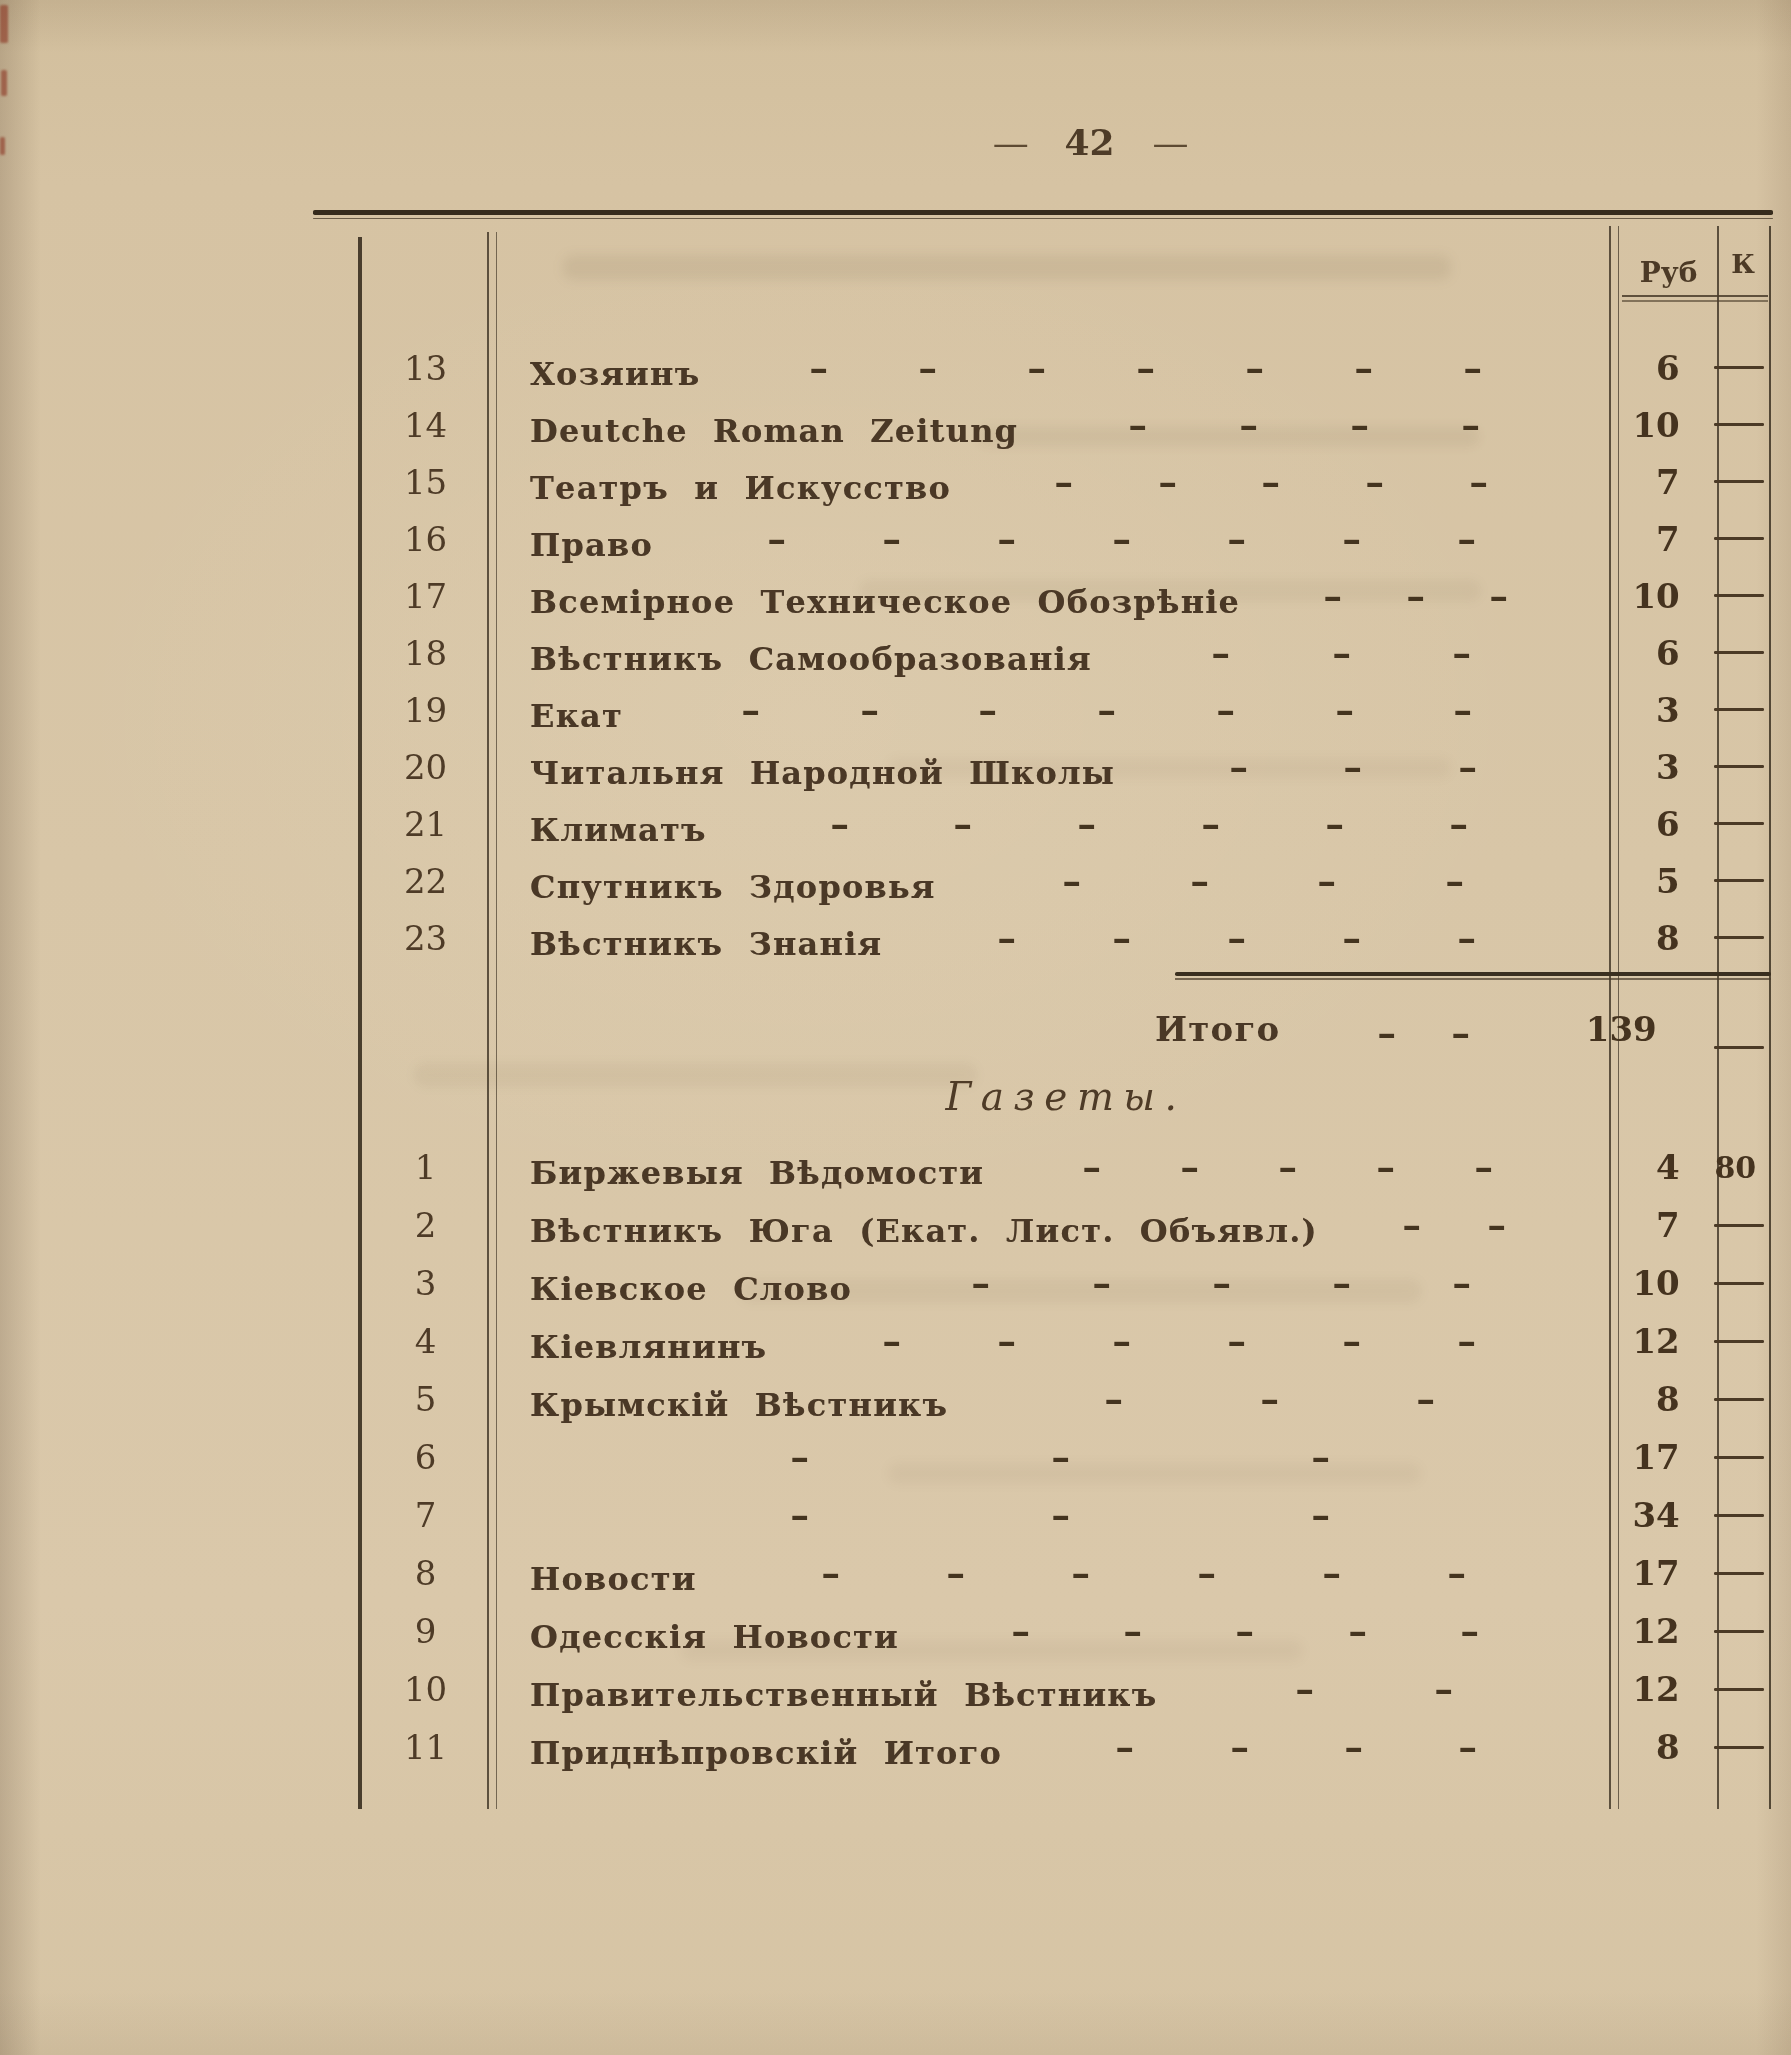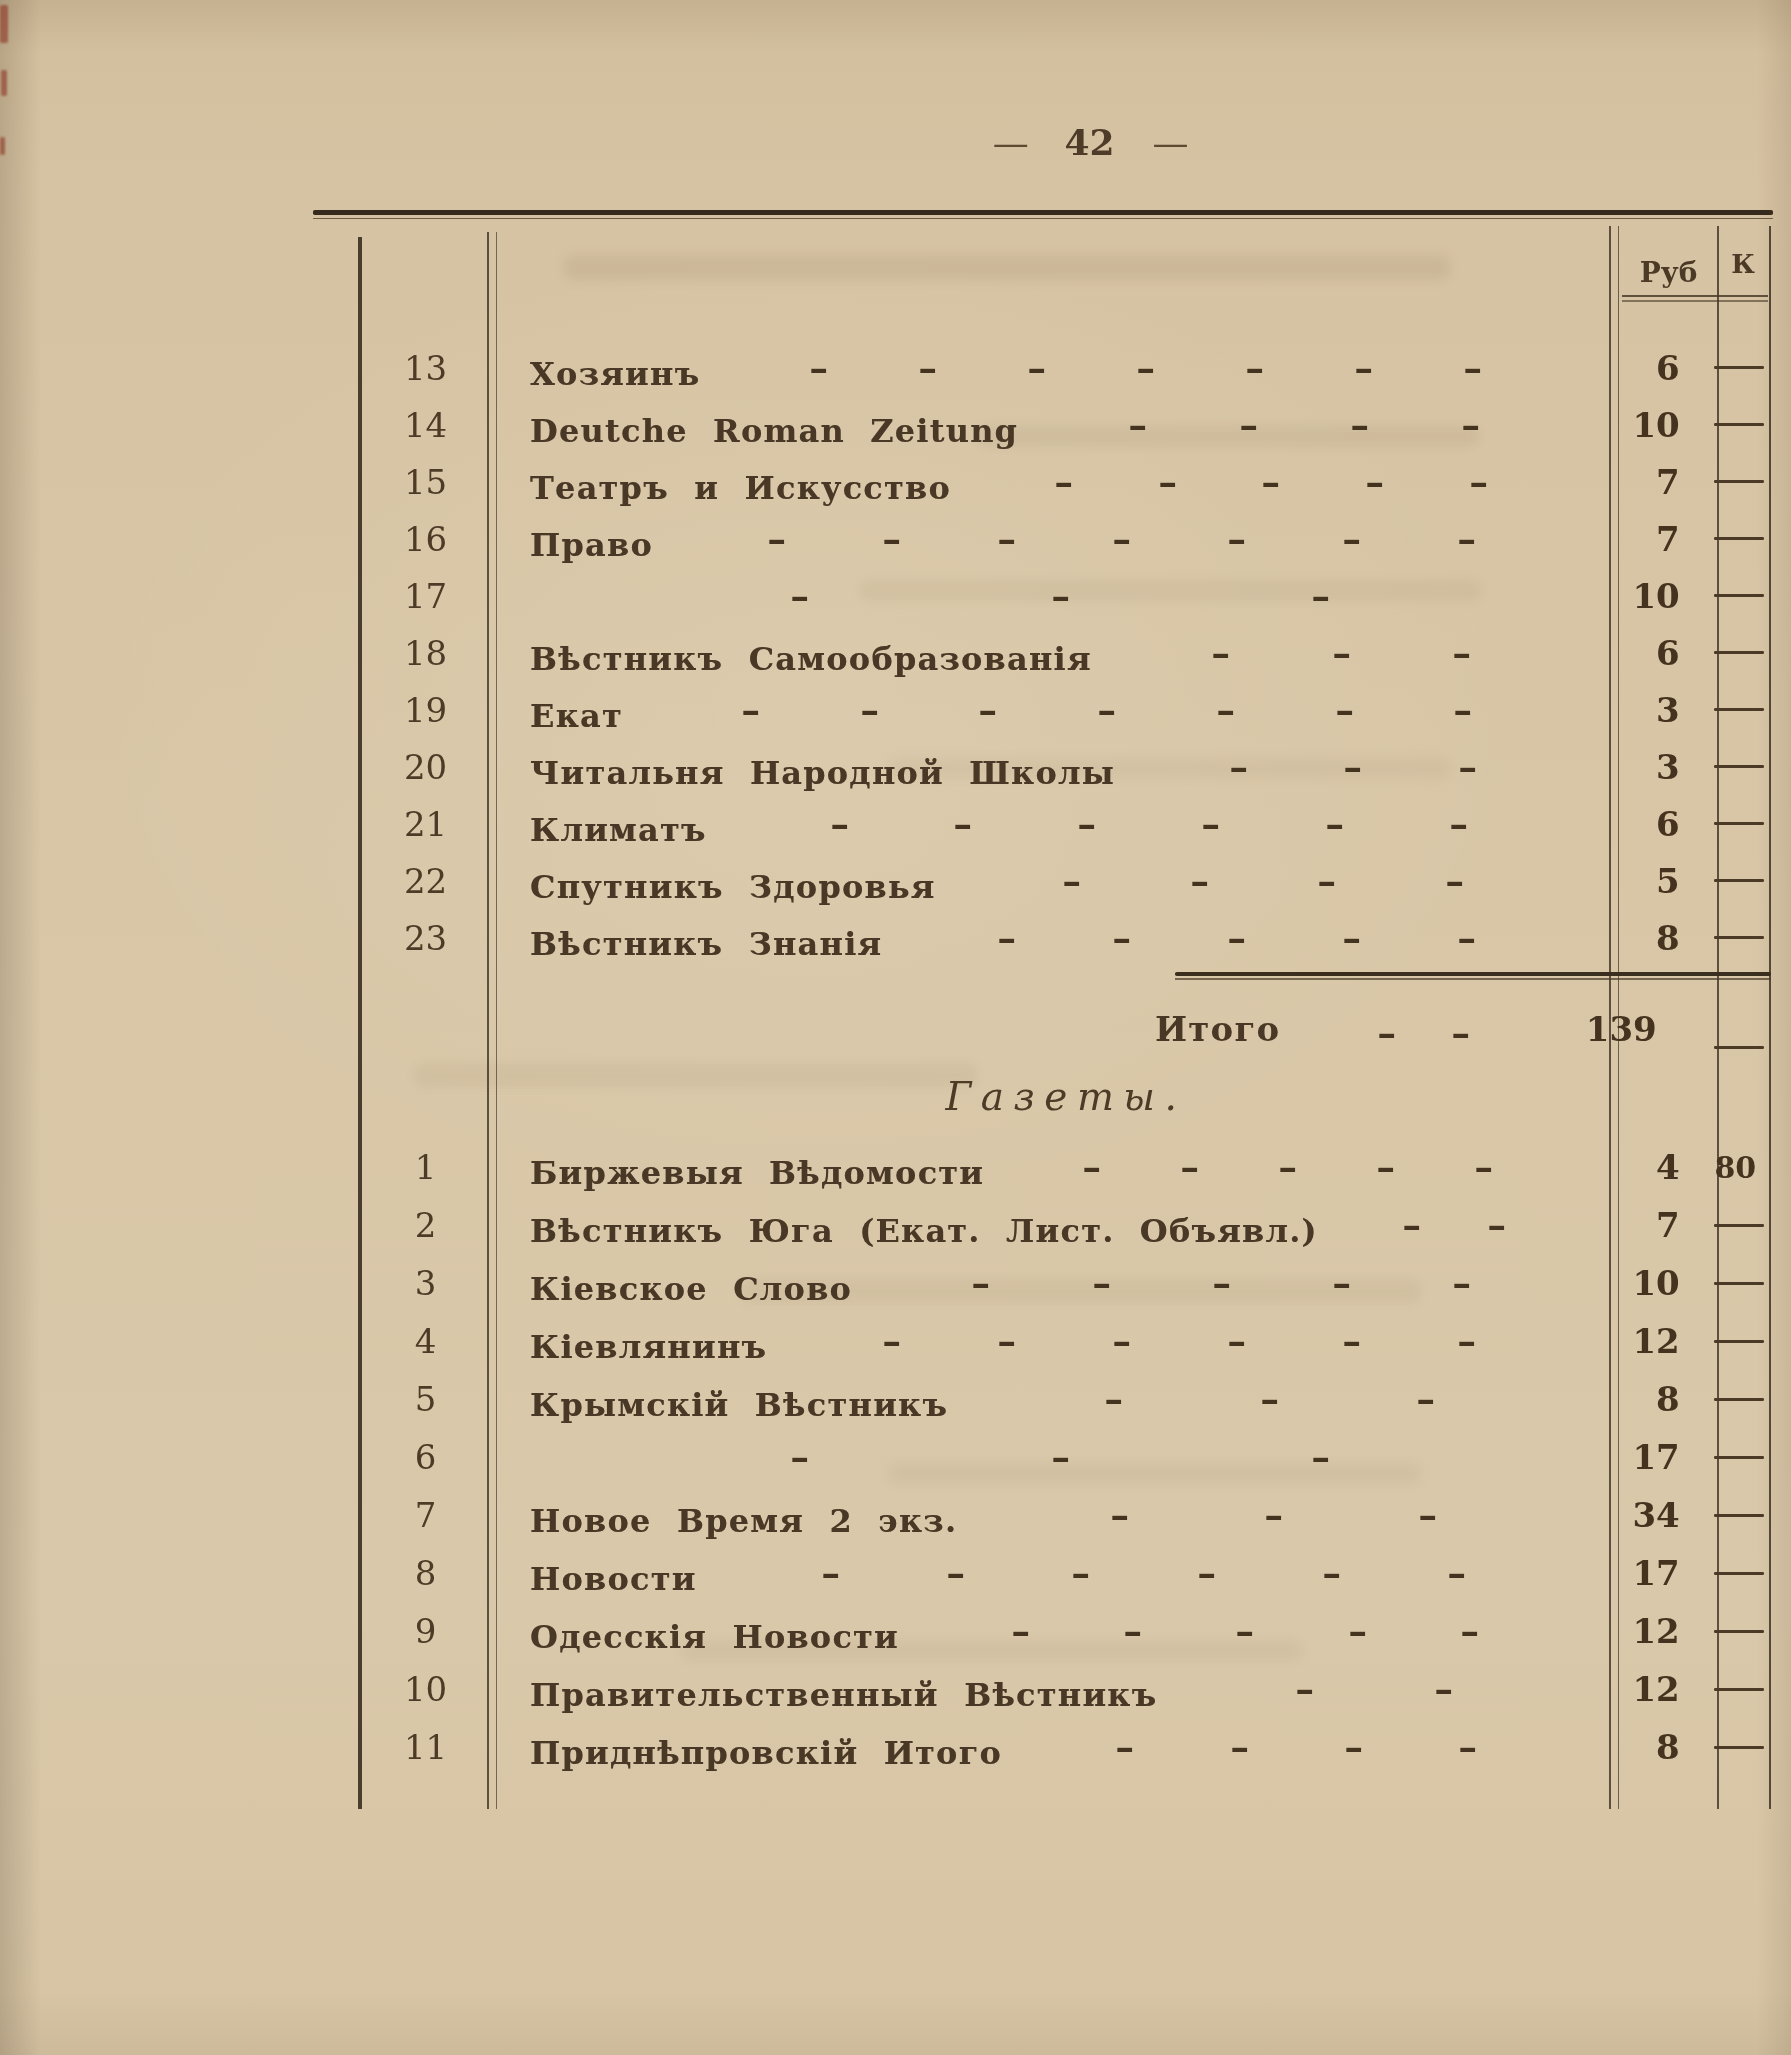--- a/index.html
+++ b/index.html
@@ -223,20 +223,21 @@
         </div>
         <div class="cell-rub">7</div>
         <div class="cell-kop">
           <span class="kop-val kop-dashline"></span>
         </div>
       </div>
 
       <div class="row">
         <div class="cell-no">17</div>
         <div class="cell-mid">
+          <span class="name">Всемірное Техническое Обозрѣніе</span>
           <span class="leader">
             <span class="dash">-</span>
             <span class="dash">-</span>
             <span class="dash">-</span>
           </span>
         </div>
         <div class="cell-rub">10</div>
         <div class="cell-kop">
           <span class="kop-val kop-dashline"></span>
         </div>
@@ -467,21 +468,20 @@
         </div>
         <div class="cell-rub">17</div>
         <div class="cell-kop">
           <span class="kop-val kop-dashline"></span>
         </div>
       </div>
 
       <div class="row">
         <div class="cell-no">7</div>
         <div class="cell-mid">
-          <span class="name">Новое Время 2 экз.</span>
           <span class="leader">
             <span class="dash">-</span>
             <span class="dash">-</span>
             <span class="dash">-</span>
           </span>
         </div>
         <div class="cell-rub">34</div>
         <div class="cell-kop">
           <span class="kop-val kop-dashline"></span>
         </div>

